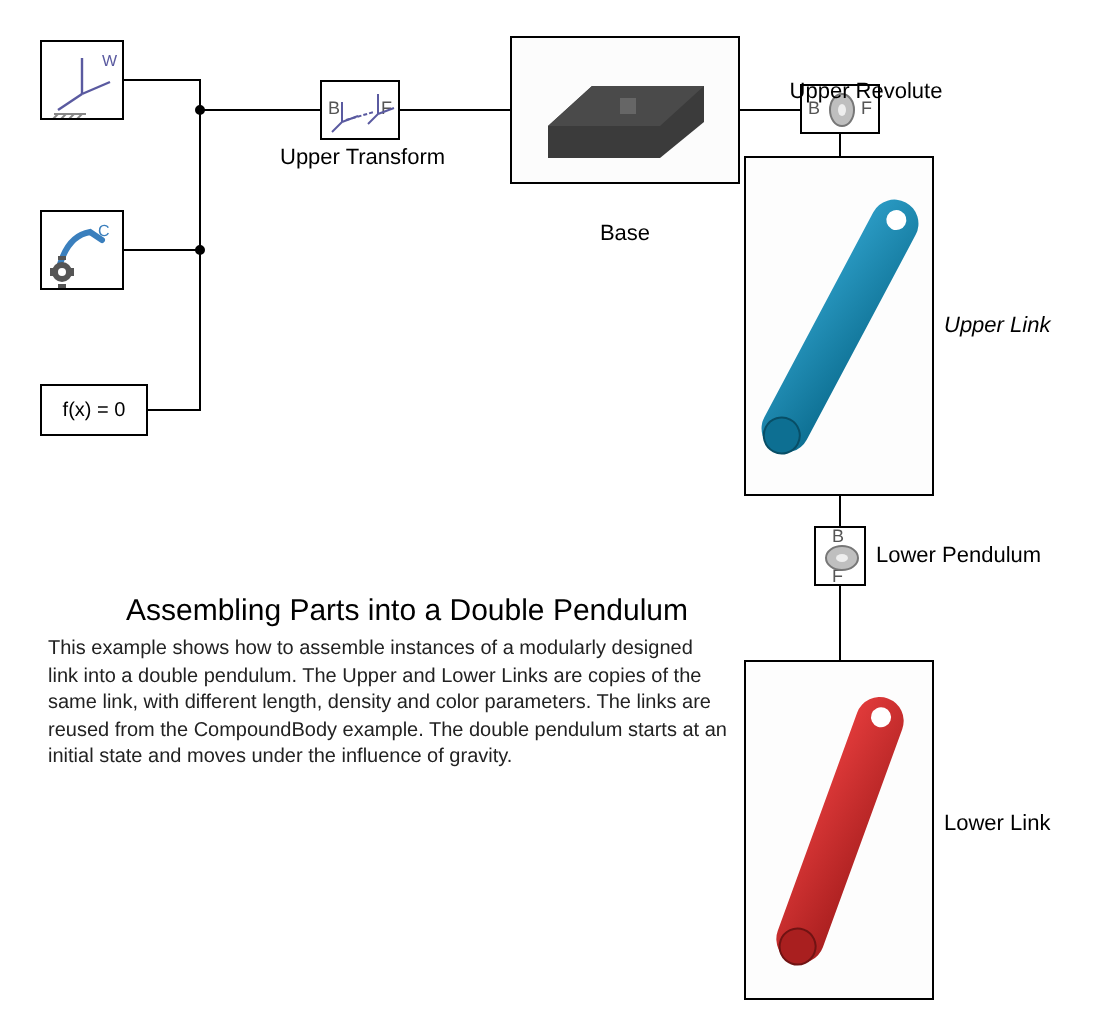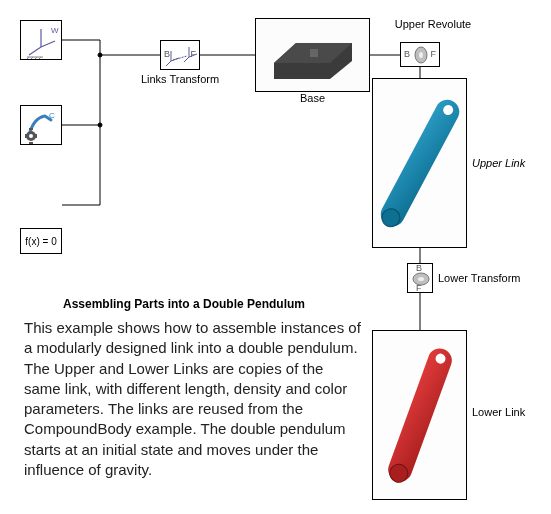--- a/index.html
+++ b/index.html
@@ -26,27 +26,27 @@
     color: #000;
     text-align: center;
     white-space: nowrap;
   }
   .port-label {
     position: absolute;
     font-size: 9px;
     color: #555;
   }
   .title {
-    font-weight: bold;
-    font-size: 12px;
+    font-weight: normal;
+    font-size: 15px;
     position: absolute;
   }
   .body-text {
     position: absolute;
-    font-size: 15px;
+    font-size: 10px;
     line-height: 1.35;
     color: #222;
     width: 340px;
   }
   svg.wire {
     position: absolute;
     top: 0;
     left: 0;
     width: 551px;
     height: 514px;
@@ -108,59 +108,59 @@
       <circle cx="10" cy="30" r="5"></circle>
       <circle cx="10" cy="30" r="2" fill="#fff"></circle>
       <rect x="4" y="28" width="2" height="4"></rect>
       <rect x="14" y="28" width="2" height="4"></rect>
       <rect x="8" y="22" width="4" height="2"></rect>
       <rect x="8" y="36" width="4" height="2"></rect>
     </g>
   </svg>
 </div>
 
-<div class="block" style="left:20px; top:192px; width:42px; height:26px; display:flex; align-items:center; justify-content:center;margin-top:36px;">
+<div class="block" style="left:20px; top:192px; width:54px; height:26px; display:flex; align-items:center; justify-content:center;">
   <span style="font-size:10px;">f(x) = 0</span>
 </div>
 
 <div class="block" style="left:160px; top:40px; width:40px; height:30px;">
   <span class="port-label" style="left:3px; top:8px;">B</span>
   <span class="port-label" style="right:3px; top:8px;">F</span>
   <svg width="40" height="30" style="position:absolute;top:0;left:0;">
     <g stroke="#5a5aa0" stroke-width="1" fill="none">
       <line x1="10" y1="20" x2="10" y2="10"></line>
       <line x1="10" y1="20" x2="18" y2="17"></line>
       <line x1="10" y1="20" x2="5" y2="25"></line>
       <line x1="28" y1="16" x2="28" y2="6"></line>
       <line x1="28" y1="16" x2="36" y2="13"></line>
       <line x1="28" y1="16" x2="23" y2="21"></line>
       <line x1="12" y1="19" x2="26" y2="15" stroke-dasharray="2,1"></line>
     </g>
   </svg>
 </div>
-<div class="label" style="left:140px; top:73px; width:80px;">Links Transform</div>
+<div class="label" style="left:140px; top:73px; width:80px;">Upper Transform</div>
 
 <div class="block" style="left:255px; top:18px; width:115px; height:74px; background:#fcfcfc;">
   <svg width="113" height="72">
     <polygon points="18,44 40,24 96,24 96,42 74,60 18,60" fill="#3b3b3b"></polygon>
     <polygon points="18,44 40,24 96,24 74,44" fill="#4a4a4a"></polygon>
     <rect x="54" y="30" width="8" height="8" fill="#666"></rect>
   </svg>
 </div>
-<div class="label" style="left:255px; top:92px; width:115px;">Base</div>
+<div class="label" style="left:255px; top:111px; width:115px;">Base</div>
 
 <div class="block" style="left:400px; top:42px; width:40px; height:25px;">
   <span class="port-label" style="left:3px; top:6px;">B</span>
   <span class="port-label" style="right:3px; top:6px;">F</span>
   <svg width="40" height="25" style="position:absolute;top:0;left:0;">
     <ellipse cx="20" cy="12" rx="6" ry="8" fill="#bfbfbf" stroke="#777"></ellipse>
     <ellipse cx="20" cy="12" rx="2" ry="3" fill="#eee"></ellipse>
   </svg>
 </div>
-<div class="label" style="left:388px; top:18px; width:90px; font-size:11px;">Upper Revolute</div>
+<div class="label" style="left:388px; top:40px; width:90px; font-size:11px;">Upper Revolute</div>
 
 <div class="block" style="left:372px; top:78px; width:95px; height:170px; background:#fdfdfd;">
   <svg width="93" height="168">
     <defs>
       <linearGradient id="blu" x1="0" y1="0" x2="1" y2="1">
         <stop offset="0" stop-color="#2b9bc4"></stop>
         <stop offset="1" stop-color="#0d6f92"></stop>
       </linearGradient>
     </defs>
     <g transform="translate(47,84) rotate(28)">
@@ -174,21 +174,21 @@
 <div class="label" style="left:472px; top:157px;font-style:italic;">Upper Link</div>
 
 <div class="block" style="left:407px; top:263px; width:26px; height:30px;">
   <span class="port-label" style="left:8px; top:-1px;">B</span>
   <span class="port-label" style="left:8px; bottom:-1px;">F</span>
   <svg width="26" height="30" style="position:absolute;top:0;left:0;">
     <ellipse cx="13" cy="15" rx="8" ry="6" fill="#bfbfbf" stroke="#777"></ellipse>
     <ellipse cx="13" cy="15" rx="3" ry="2" fill="#eee"></ellipse>
   </svg>
 </div>
-<div class="label" style="left:438px; top:272px;">Lower Transform</div>
+<div class="label" style="left:438px; top:272px;">Lower Pendulum</div>
 
 <div class="block" style="left:372px; top:330px; width:95px; height:170px; background:#fdfdfd;">
   <svg width="93" height="168">
     <defs>
       <linearGradient id="red" x1="0" y1="0" x2="1" y2="1">
         <stop offset="0" stop-color="#e23b3b"></stop>
         <stop offset="1" stop-color="#a91f1f"></stop>
       </linearGradient>
     </defs>
     <g transform="translate(47,84) rotate(20)">

